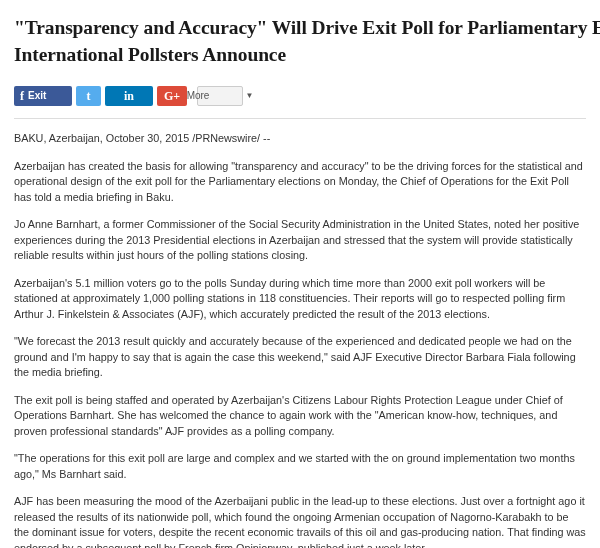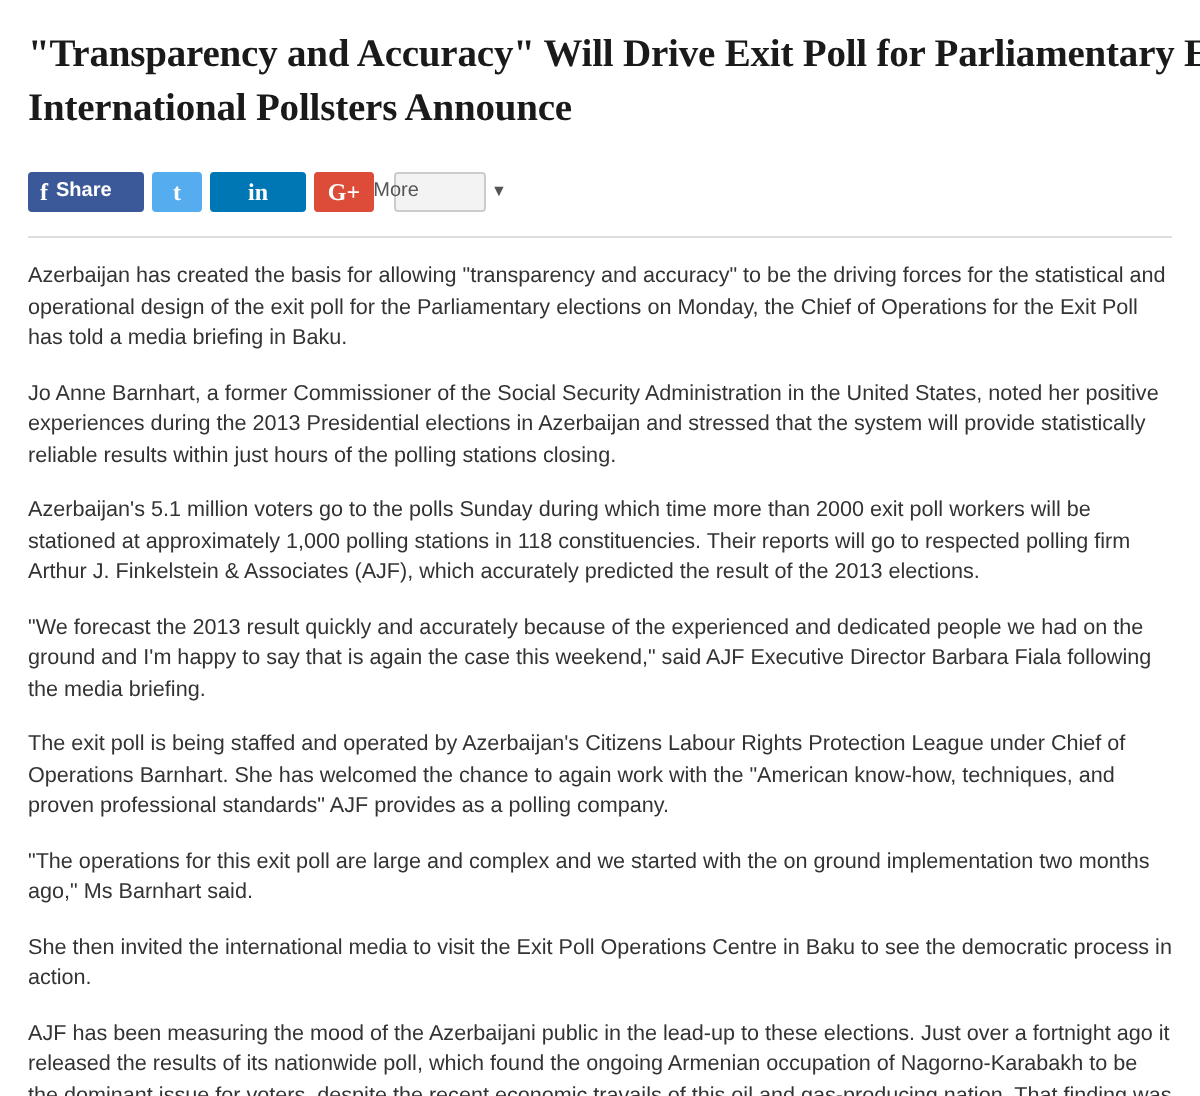--- a/index.html
+++ b/index.html
@@ -106,44 +106,44 @@
 <div class="page">
 
   <h1 class="headline">
     <span>"Transparency and Accuracy" Will Drive Exit Poll for Parliamentary El</span>
     <span class="line2">Azerbaijan, International Pollsters Announce</span>
   </h1>
 
   <div class="share-bar">
     <span class="btn btn-facebook">
       <span class="glyph">f</span>
-      <span>Share</span>
+      <span>Exit</span>
     </span>
     <span class="btn btn-twitter">
       <span class="glyph">t</span>
     </span>
     <span class="btn btn-linkedin">
       <span class="glyph">in</span>
     </span>
     <span class="btn btn-google">
       <span class="glyph">G+</span>
     </span>
     <span class="btn btn-more">
       <span>More</span>
       <span class="caret">▼</span>
     </span>
   </div>
 
   <hr class="rule">
 
   <div class="body-text">
+    <p>BAKU, Azerbaijan, October 30, 2015 /PRNewswire/ --</p>
     <p>Azerbaijan has created the basis for allowing "transparency and accuracy" to be the driving forces for the statistical and operational design of the exit poll for the Parliamentary elections on Monday, the Chief of Operations for the Exit Poll has told a media briefing in Baku.</p>
     <p>Jo Anne Barnhart, a former Commissioner of the Social Security Administration in the United States, noted her positive experiences during the 2013 Presidential elections in Azerbaijan and stressed that the system will provide statistically reliable results within just hours of the polling stations closing.</p>
     <p>Azerbaijan's 5.1 million voters go to the polls Sunday during which time more than 2000 exit poll workers will be stationed at approximately 1,000 polling stations in 118 constituencies. Their reports will go to respected polling firm Arthur J. Finkelstein &amp; Associates (AJF), which accurately predicted the result of the 2013 elections.</p>
     <p>"We forecast the 2013 result quickly and accurately because of the experienced and dedicated people we had on the ground and I'm happy to say that is again the case this weekend," said AJF Executive Director Barbara Fiala following the media briefing.</p>
     <p>The exit poll is being staffed and operated by Azerbaijan's Citizens Labour Rights Protection League under Chief of Operations Barnhart. She has welcomed the chance to again work with the "American know-how, techniques, and proven professional standards" AJF provides as a polling company.</p>
     <p>"The operations for this exit poll are large and complex and we started with the on ground implementation two months ago," Ms Barnhart said.</p>
-    <p>She then invited the international media to visit the Exit Poll Operations Centre in Baku to see the democratic process in action.</p>
     <p>AJF has been measuring the mood of the Azerbaijani public in the lead-up to these elections. Just over a fortnight ago it released the results of its nationwide poll, which found the ongoing Armenian occupation of Nagorno-Karabakh to be the dominant issue for voters, despite the recent economic travails of this oil and gas-producing nation. That finding was endorsed by a subsequent poll by French firm Opinionway, published just a week later.</p>
 
   </div>
 
 </div>
 
 </body></html>

